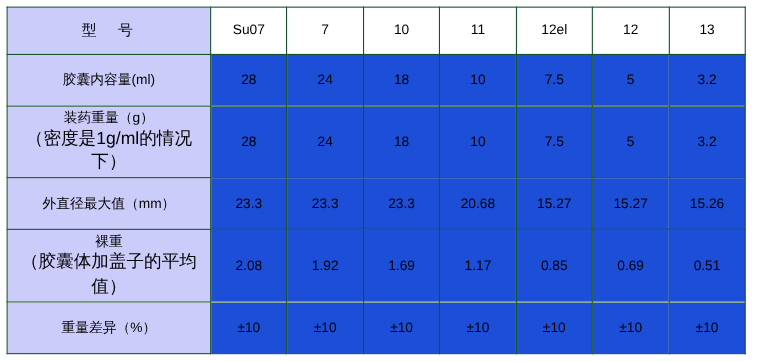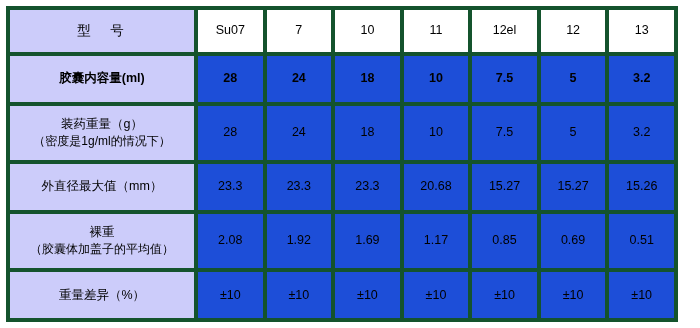--- a/index.html
+++ b/index.html
@@ -22,53 +22,53 @@
     padding: 6px 22px 6px 6px;
   }
   table.spec-table {
     border-collapse: collapse;
     width: 672px;
     height: 316px;
     table-layout: fixed;
     background: #ffffff;
   }
   table.spec-table td {
-    border: 4px solid #14532d;
+    border: 1px solid #14532d;
     text-align: center;
     vertical-align: middle;
     padding: 1px 2px;
     line-height: 1.35;
     font-size: 12.5px;
     overflow: hidden;
   }
   td.row-head {
     background: #ccccfa;
     font-size: 13px;
     width: 180px;
   }
   td.row-head .sub-line {
     display: block;
-    font-size: 12px;
+    font-size: 16px;
   }
   td.data-cell {
     background: #1d4ed8;
     font-size: 12.5px;
     width: 70px;
   }
   td.col-head {
     background: #ffffff;
     font-size: 12.5px;
     margin-top: 26px;
   }
   td.row-head.title-cell {
     letter-spacing: 0.22em;
     font-size: 13.5px;
   }
   tr.r-model    td { height: 38px; }
-  tr.r-volume   td { height: 42px; font-weight: bold; }
+  tr.r-volume   td { height: 42px; }
   tr.r-fillwt   td { height: 50px; }
   tr.r-diameter td { height: 42px; margin-left: 48px; }
   tr.r-length   td { height: 52px; }
   tr.r-netwt    td { height: 50px; }
   tr.r-variance td { height: 42px; }
 </style>
 </head>
 <body>
 
 <div id="spec-table-wrap">

